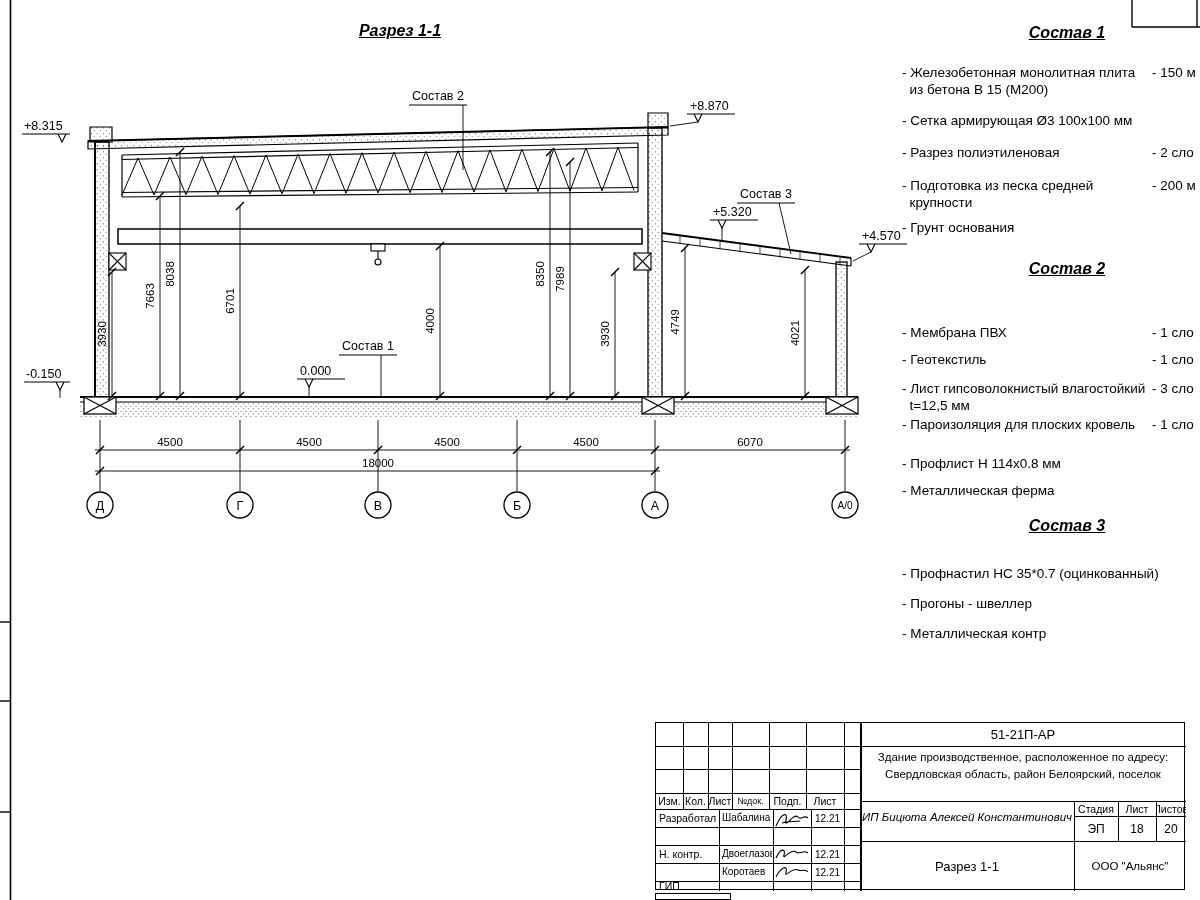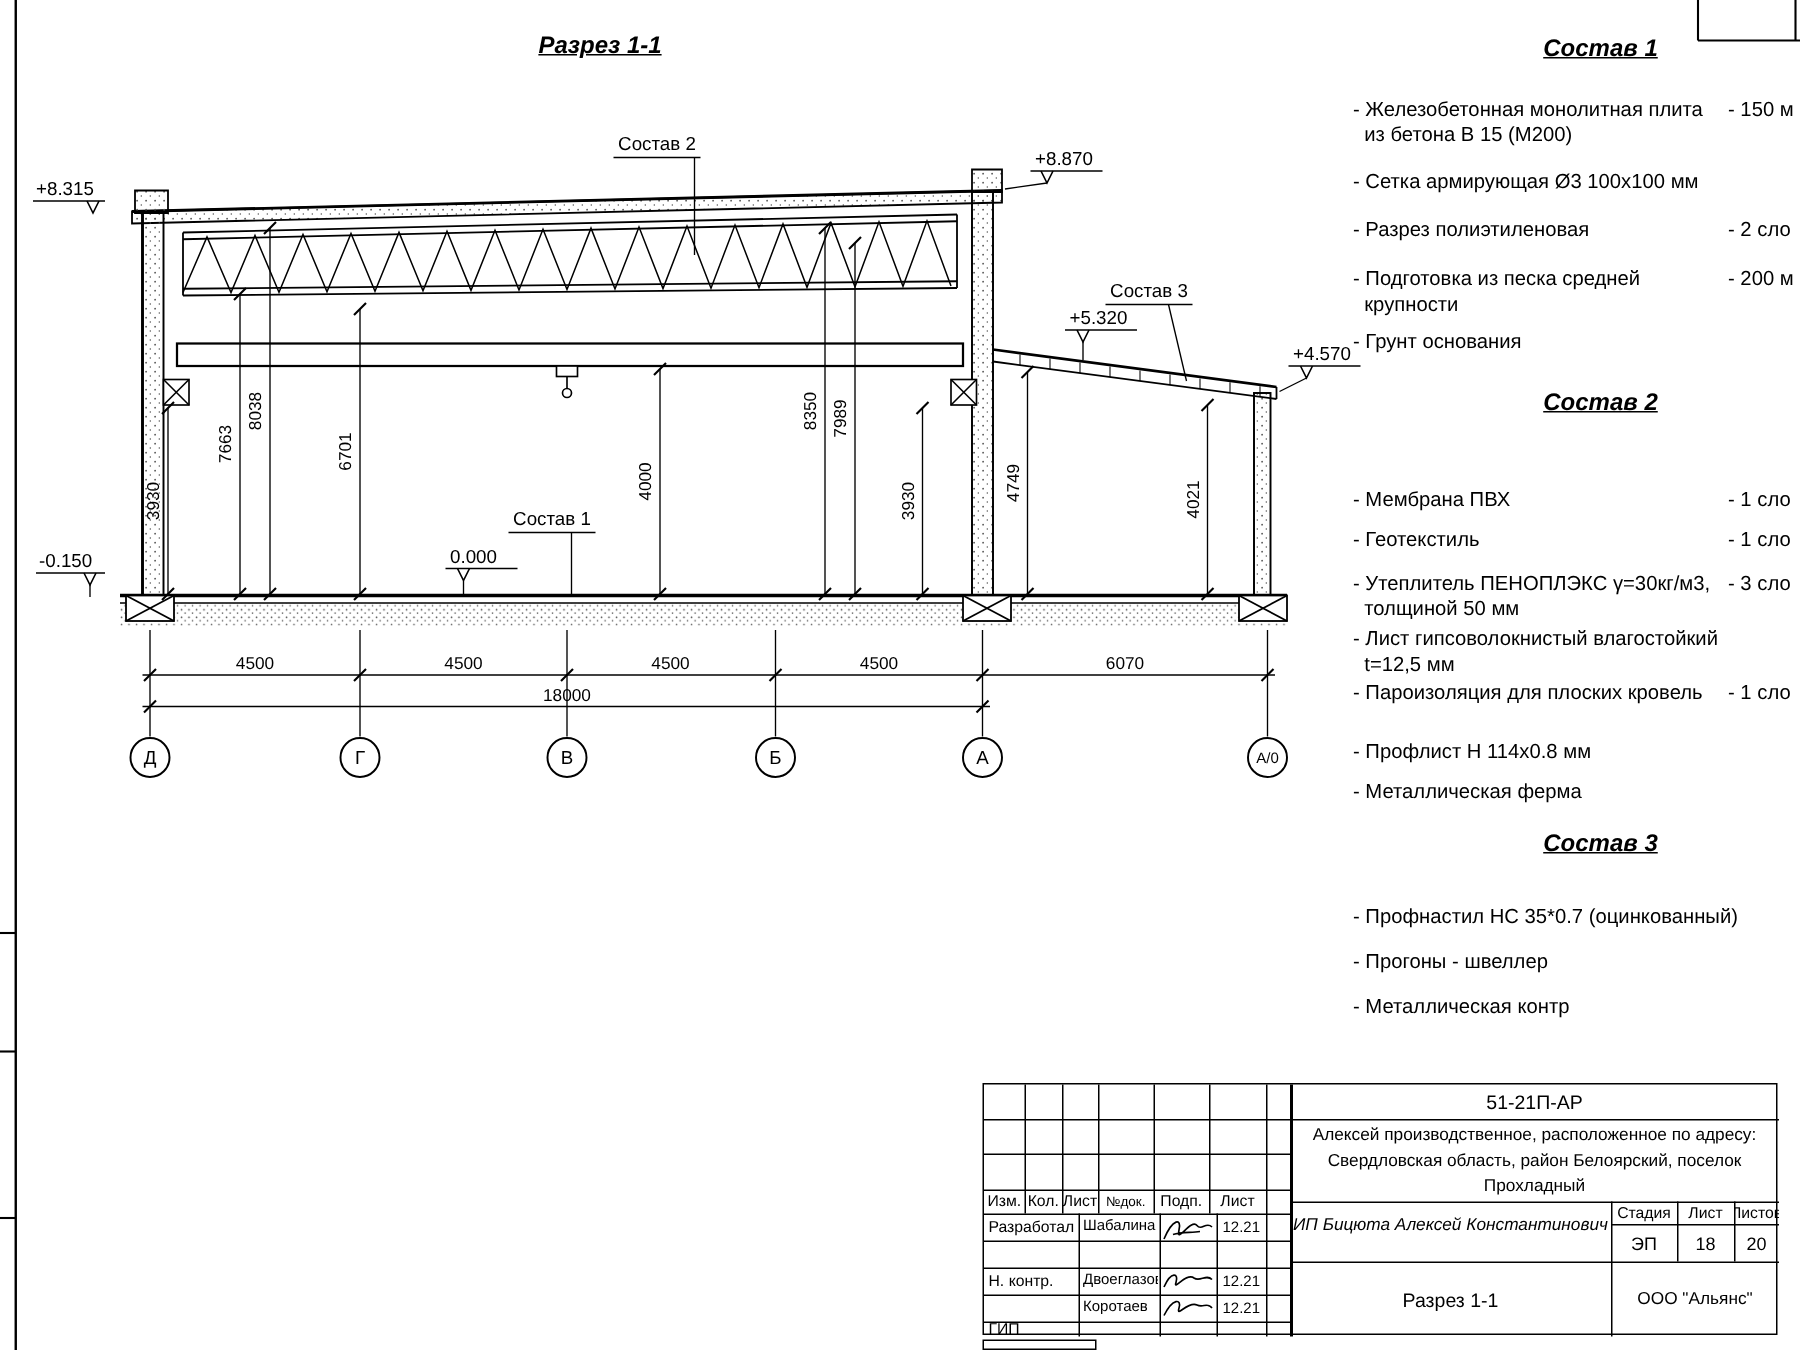--- a/index.html
+++ b/index.html
@@ -302,22 +302,20 @@
   <div class="comp-heading" style="margin-bottom:46px">Состав 2</div>
   <div class="ci" style="margin-bottom:10px">
     <div class="lbl">- Мембрана ПВХ</div>
     <span class="val">- 1 сло</span>
   </div>
   <div class="ci" style="margin-bottom:12px">
     <div class="lbl">- Геотекстиль</div>
     <span class="val">- 1 сло</span>
   </div>
   <div class="ci" style="margin-bottom:3px">
-    <div class="lbl">- Утеплитель ПЕНОПЛЭКС γ=30кг/м3,
-&nbsp;&nbsp;толщиной 50 мм</div>
     <span class="val">- 3 сло</span>
   </div>
   <div class="ci" style="margin-bottom:2px">
     <div class="lbl">- Лист гипсоволокнистый влагостойкий
 &nbsp;&nbsp;t=12,5 мм</div>
   </div>
   <div class="ci" style="margin-bottom:22px">
     <div class="lbl">- Пароизоляция для плоских кровель</div>
     <span class="val">- 1 сло</span>
   </div>
@@ -363,23 +361,22 @@
   <div class="vl" style="left:188px;top:0;height:168px"></div>
   <div class="vl" style="left:63px;top:86px;height:82px"></div>
   <div class="vl" style="left:117px;top:86px;height:82px"></div>
   <div class="vl" style="left:155px;top:86px;height:82px"></div>
   <div class="vl" style="left:418px;top:78px;height:90px"></div>
   <div class="vl" style="left:462px;top:78px;height:40px"></div>
   <div class="vl" style="left:500px;top:78px;height:40px"></div>
 
   <div class="tcell cc" style="left:204px;top:0;width:326px;height:23px;font-size:13px">51-21П-АР</div>
   <div class="tcell" style="left:206px;top:26px;width:322px;height:52px;font-size:11.5px;line-height:17px;text-align:center">
-    <span style="display:block">Алексей производственное, расположенное по адресу:</span>
+    <span style="display:block">Здание производственное, расположенное по адресу:</span>
     <span style="display:block">Свердловская область, район Белоярский, поселок</span>
-    <span style="display:block">Прохладный</span>
   </div>
   <div class="tcell cc" style="left:204px;top:74px;width:214px;height:40px;font-style:italic;font-size:11.5px">ИП Бицюта Алексей Константинович</div>
   <div class="tcell cc" style="left:418px;top:78px;width:44px;height:15px">Стадия</div>
   <div class="tcell cc" style="left:462px;top:78px;width:38px;height:15px">Лист</div>
   <div class="tcell cc" style="left:500px;top:78px;width:30px;height:15px">Листов</div>
   <div class="tcell cc" style="left:418px;top:93px;width:44px;height:25px;font-size:12px">ЭП</div>
   <div class="tcell cc" style="left:462px;top:93px;width:38px;height:25px;font-size:12px">18</div>
   <div class="tcell cc" style="left:500px;top:93px;width:30px;height:25px;font-size:12px">20</div>
   <div class="tcell cc" style="left:204px;top:118px;width:214px;height:50px;font-size:13px">Разрез 1-1</div>
   <div class="tcell cc" style="left:418px;top:118px;width:112px;height:50px;font-size:11.5px">ООО "Альянс"</div>

